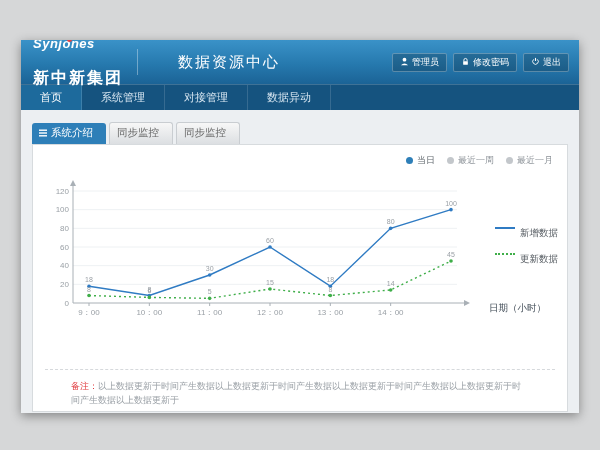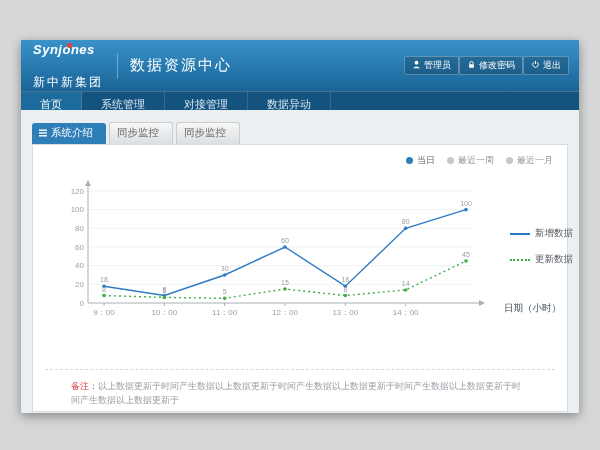--- a/index.html
+++ b/index.html
@@ -3,64 +3,64 @@
 <meta charset="utf-8">
 <style>
   * { margin:0; padding:0; box-sizing:border-box; }
   html,body { width:600px; height:450px; }
   body { font-family:"Liberation Sans","DejaVu Sans",sans-serif; background:#d6d7d8; overflow:hidden; }
   .screen { position:relative; width:600px; height:450px; background:#d6d7d8; }
   .window { position:absolute; left:21px; top:40px; width:558px; height:373px; background:#ffffff;
             box-shadow:0 3px 10px rgba(0,0,0,.38); overflow:hidden; }
 
   
-  .header { height:51px; background:linear-gradient(180deg,#3a92c8 0%,#2679ae 55%,#1b6396 100%);
+  .header { height:44px; background:linear-gradient(180deg,#3a92c8 0%,#2679ae 55%,#1b6396 100%);
             display:flex; align-items:center; padding:0 10px; position:relative; }
   .logo { position:relative; color:#fff; line-height:1.05; padding:2px 10px 2px 2px; }
   .logo .brand { font-size:13px; font-weight:bold; font-style:italic; letter-spacing:.5px; display:block; }
   .logo .reddot { position:absolute; left:36px; top:2px; width:5px; height:5px; border-radius:50%; background:#e8413f; }
-  .logo .company { font-size:12px; font-weight:normal; letter-spacing:2px; display:block; margin-top:19px; }
+  .logo .company { font-size:16px; font-weight:bold; letter-spacing:2px; display:block; margin-top:19px; }
   .hdr-sep { width:1px; height:26px; background:rgba(255,255,255,.35); margin:0 12px 0 4px; }
-  .app-title { color:#ffffff; font-size:15px; letter-spacing:2px; }
+  .app-title { color:#ffffff; font-size:15px; letter-spacing:2px;margin-left:28px; }
   .hdr-actions { margin-left:auto; display:flex; align-items:center; }
   .hdr-btn { display:flex; align-items:center; gap:3px; background:rgba(0,0,0,.18);
              border:1px solid rgba(255,255,255,.28); border-radius:2px; color:#fff;
-             font-size:9px; padding:2px 7px; cursor:pointer; }
+             font-size:9px; padding:2px 7px; margin-left:6px; cursor:pointer; }
 
   
   .nav { height:26px; background:#15537f; display:flex; border-top:1px solid rgba(255,255,255,.18); }
   .nav-item { color:#d7e6f1; font-size:11px; line-height:25px; padding:0 19px;
               border-right:1px solid rgba(255,255,255,.14); cursor:pointer; }
   .nav-item.active { background:#1d6a9c; color:#ffffff; }
 
   
   .content { position:absolute; top:70px; left:0; right:0; bottom:0; background:#eceff2; padding:13px 11px 0 11px; }
   .tabs { display:flex; align-items:flex-end; height:21px; }
   .tab { font-size:10.5px; padding:3px 13px 4px 7px; border-radius:3px 3px 0 0; margin-right:3px;
          cursor:pointer; display:flex; align-items:center; gap:4px; }
   .tab.active { background:#2e7fb8; color:#ffffff; }
   .tab.inactive { background:linear-gradient(180deg,#f7f7f7,#dcdfe2); color:#666; border:1px solid #c9cdd1; border-bottom:none; }
 
-  .panel { background:#ffffff; border:1px solid #d7dbde; height:268px; position:relative; padding:34px 12px 0 27px; }
+  .panel { background:#ffffff; border:1px solid #d7dbde; height:268px; position:relative; padding:34px 12px 0 12px; }
 
   .filters { position:absolute; top:9px; right:14px; display:flex; align-items:center; gap:12px; }
   .filter { display:flex; align-items:center; gap:4px; font-size:9px; color:#8d9399; cursor:pointer; }
   .fdot { width:7px; height:7px; border-radius:50%; background:#c3c7cb; }
   .filter.active .fdot { background:#2e7fb8; }
   .filter.active { color:#5f666c; }
 
   .y-title { font-size:10px; color:#3f4a55; margin:2px 0 2px 2px; }
 
   .chart-area { position:relative; height:170px; }
   .tick { font-size:8px; fill:#9aa0a6; }
   .ptlabel { font-size:7px; fill:#9aa0a6; }
   .x-title { position:absolute; left:444px; top:123px; font-size:9.5px; color:#3f4a55; white-space:nowrap; }
 
   .legend { position:absolute; left:450px; top:48px; }
-  .legend-item { display:flex; align-items:center; gap:5px; margin-bottom:13px; }
+  .legend-item { display:flex; align-items:flex-start; gap:5px; margin-bottom:13px; }
   .legend-sample { width:20px; height:0; border-top:2px solid #2f7bc3; }
   .legend-label { font-size:9.5px; color:#555b61; white-space:nowrap; }
 
   .note { position:absolute; left:12px; right:12px; bottom:0; height:42px; border-top:1px dashed #d6d9dc;
           padding:10px 26px 0 26px; font-size:9px; color:#9aa0a6; line-height:1.5; }
   .note .note-label { color:#e0393d; }
 </style>
 </head>
 <body>
 

